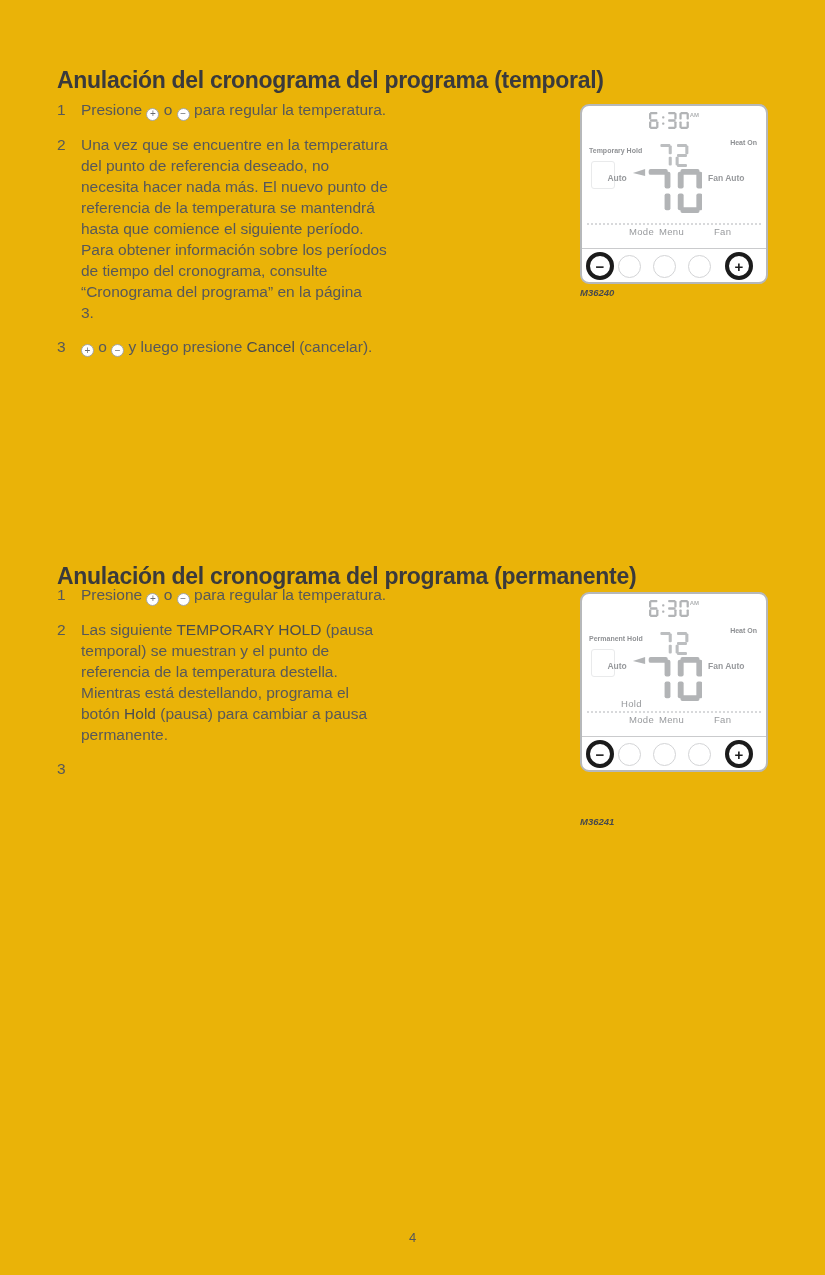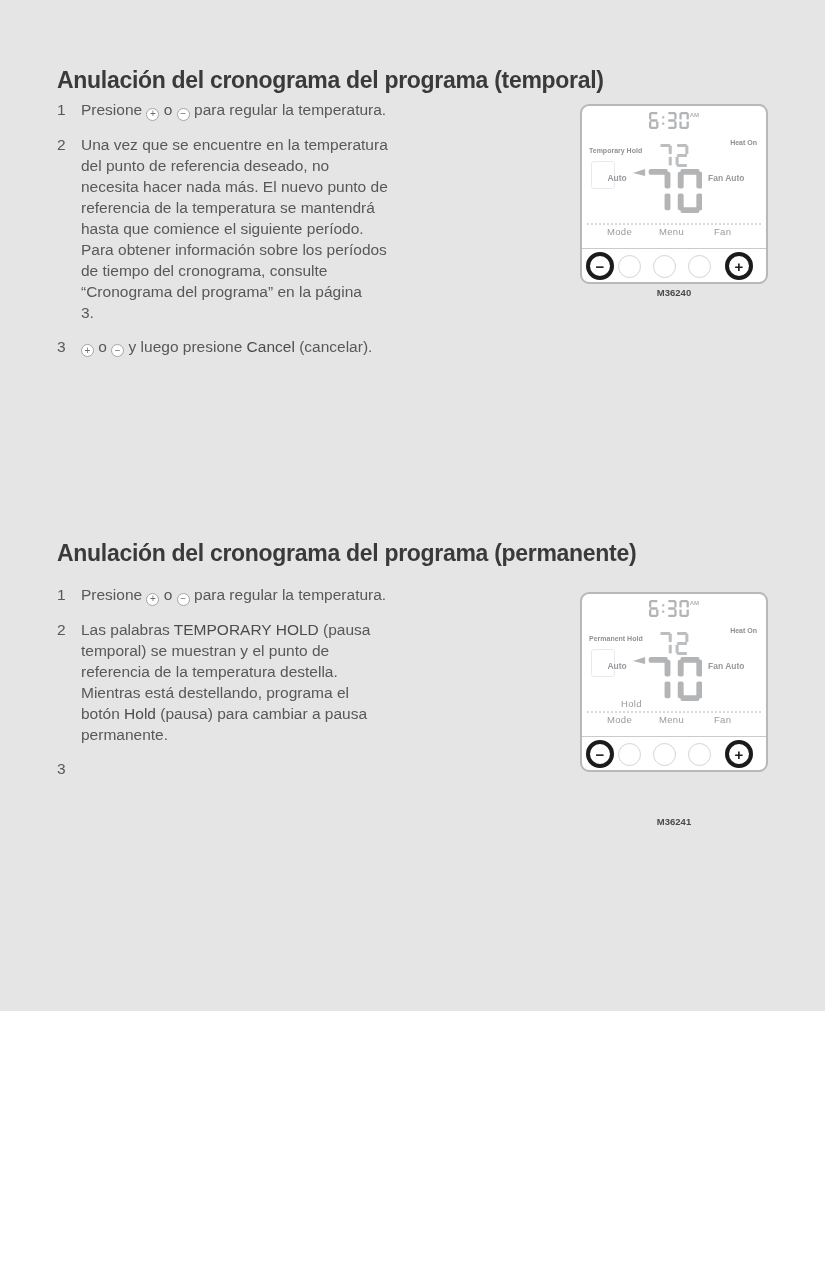--- a/index.html
+++ b/index.html
@@ -1,16 +1,16 @@
 <!DOCTYPE html>
 <html><head>
 <meta charset="utf-8">
 <style>
   html,body{margin:0;padding:0;background:#ffffff;}
-  #page{position:relative;width:825px;height:1011px;background:#e5e5e5;margin:0 auto;
+  #page{position:relative;width:825px;height:1275px;background:#eab308;margin:0 auto;
         font-family:"Liberation Sans",sans-serif;overflow:hidden;}
 
   .section-title{position:absolute;left:57px;font-size:23px;font-weight:700;color:#3a3a3c;
                  letter-spacing:-0.3px;white-space:nowrap;}
 
   .steps{position:absolute;left:57px;width:460px;list-style:none;margin:0;padding:0;}
   .steps li{display:flex;margin-bottom:13px;font-size:15.5px;line-height:21px;color:#57585a;}
   .steps .num{flex:0 0 24px;}
   .steps .body{white-space:pre-wrap;}
   .steps b{font-weight:400;color:#4b4c4e;}
@@ -35,31 +35,31 @@
   .mid-row{position:absolute;top:63px;left:0;right:0;display:flex;justify-content:center;align-items:flex-start;padding-left:4px;}
   .mode-lbl,.fan-lbl{font-size:8.5px;font-weight:700;color:#97999c;margin-top:4px;}
   .mode-lbl{margin-right:5px;}
   .fan-lbl{margin-left:6px;}
   .wedge{display:block;width:14px;height:7px;margin-right:0;margin-top:0;}
   .wedge polygon{fill:#b2b4b6;}
   .temp-seg{height:44px;}
   .holdbtn-lbl{position:absolute;left:39px;top:104px;font-size:9.5px;color:#97999c;letter-spacing:0.3px;}
   .dotted{position:absolute;left:5px;right:5px;top:117px;border-top:2px dotted #d8d9db;}
   .menu-lbl{position:absolute;top:120px;font-size:9.5px;color:#989a9d;letter-spacing:0.3px;}
-  .menu-mode{left:25px;}
+  .menu-mode{left:47px;}
   .menu-menu{left:77px;}
   .menu-fan{left:132px;}
   .btn-line{position:absolute;left:0;right:0;top:142px;border-top:1.5px solid #cacbcd;}
   .tbtn{position:absolute;border-radius:50%;box-sizing:border-box;display:flex;align-items:center;justify-content:center;background:#fff;}
   .tbtn.strong{width:28px;height:28px;top:146px;border:4.5px solid #1b1b1b;font-size:15px;font-weight:700;color:#1b1b1b;line-height:1;}
   .tbtn.plain{width:23px;height:23px;top:149px;border:1.5px solid #d3d4d6;}
   .b-minus{left:4px;}
   .b-c1{left:36px;} .b-c2{left:71px;} .b-c3{left:106px;}
   .b-plus{left:143px;}
-  .figcap{position:absolute;left:580px;width:188px;text-align:center;font-size:9.5px;font-weight:600;color:#48494b;}
+  .figcap{position:absolute;left:580px;width:188px;text-align:left;font-size:9.5px;font-weight:600;color:#48494b;font-style:italic;}
 
   .page-num{position:absolute;left:0;right:0;top:1230px;text-align:center;font-size:13px;color:#57585a;}
 </style>
 </head>
 <body>
 
 <div id="page">
 
   <h1 class="section-title" style="top:52px;">Anulación del cronograma del programa (temporal)</h1>
 
@@ -160,30 +160,30 @@
       </span>
     <span class="tbtn plain b-c1"></span>
     <span class="tbtn plain b-c2"></span>
     <span class="tbtn plain b-c3"></span>
     <span class="tbtn strong b-plus">
         <span>+</span>
       </span>
   </div>
   <div class="figcap" style="top:287px;">M36240</div>
 
-  <h1 class="section-title" style="top:525px;">Anulación del cronograma del programa (permanente)</h1>
+  <h1 class="section-title" style="top:548px;">Anulación del cronograma del programa (permanente)</h1>
 
   <ol class="steps" style="top:584px;">
       <li>
         <span class="num">1</span>
         <span class="body"><span>Presione </span><span class="circ">+</span><span> o </span><span class="circ">−</span><span> para regular la temperatura.</span></span>
       </li>
       <li>
         <span class="num">2</span>
-        <span class="body"><span>Las palabras </span><b>TEMPORARY HOLD</b><span> (pausa
+        <span class="body"><span>Las siguiente </span><b>TEMPORARY HOLD</b><span> (pausa
 temporal) se muestran y el punto de
 referencia de la temperatura destella.
 Mientras está destellando, programa el
 botón </span><b>Hold</b><span> (pausa) para cambiar a pausa
 permanente.</span></span>
       </li>
       <li>
         <span class="num">3</span>
       </li>
     </ol>

